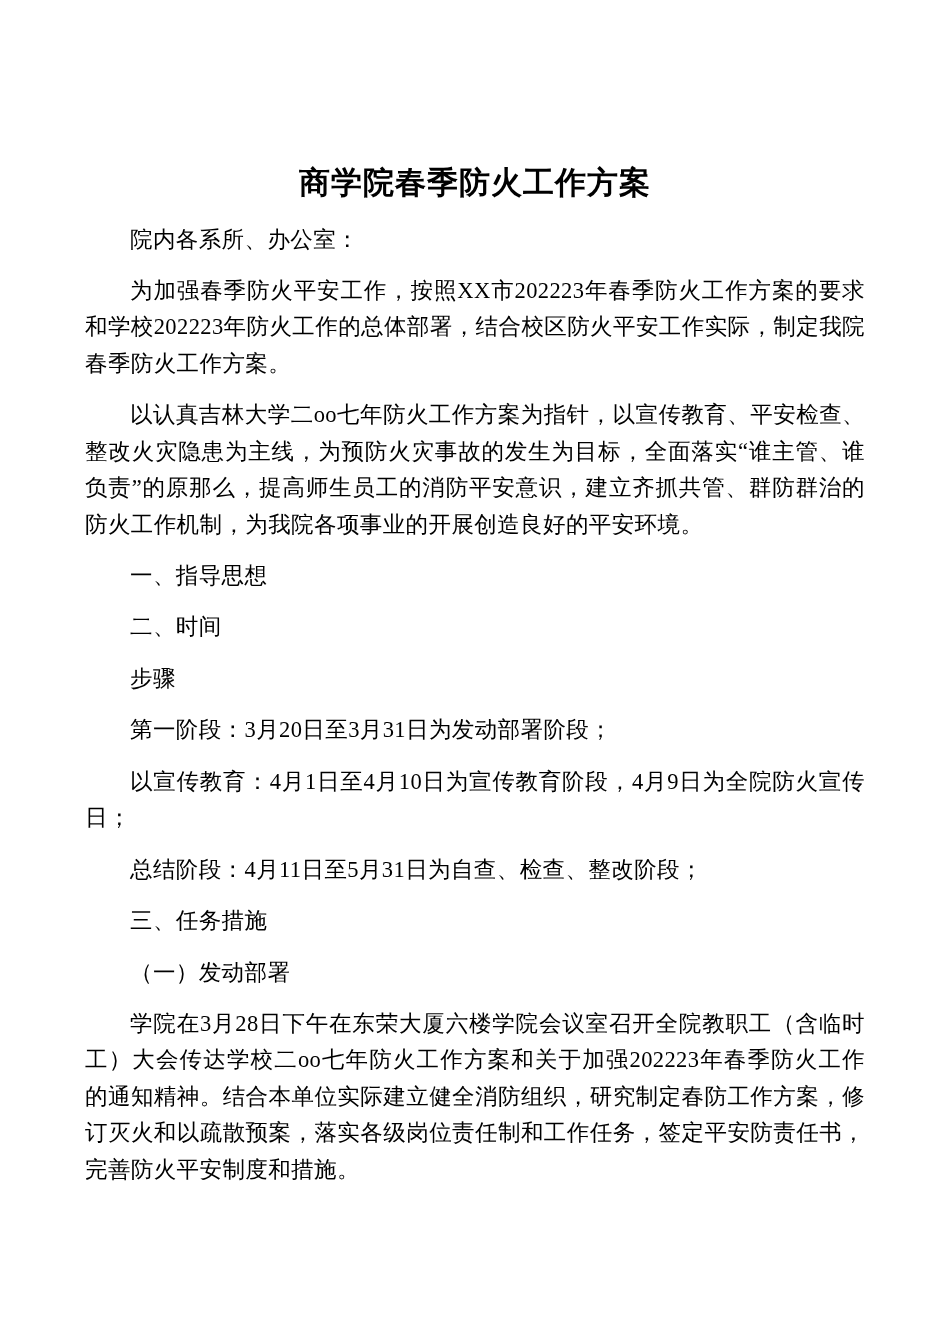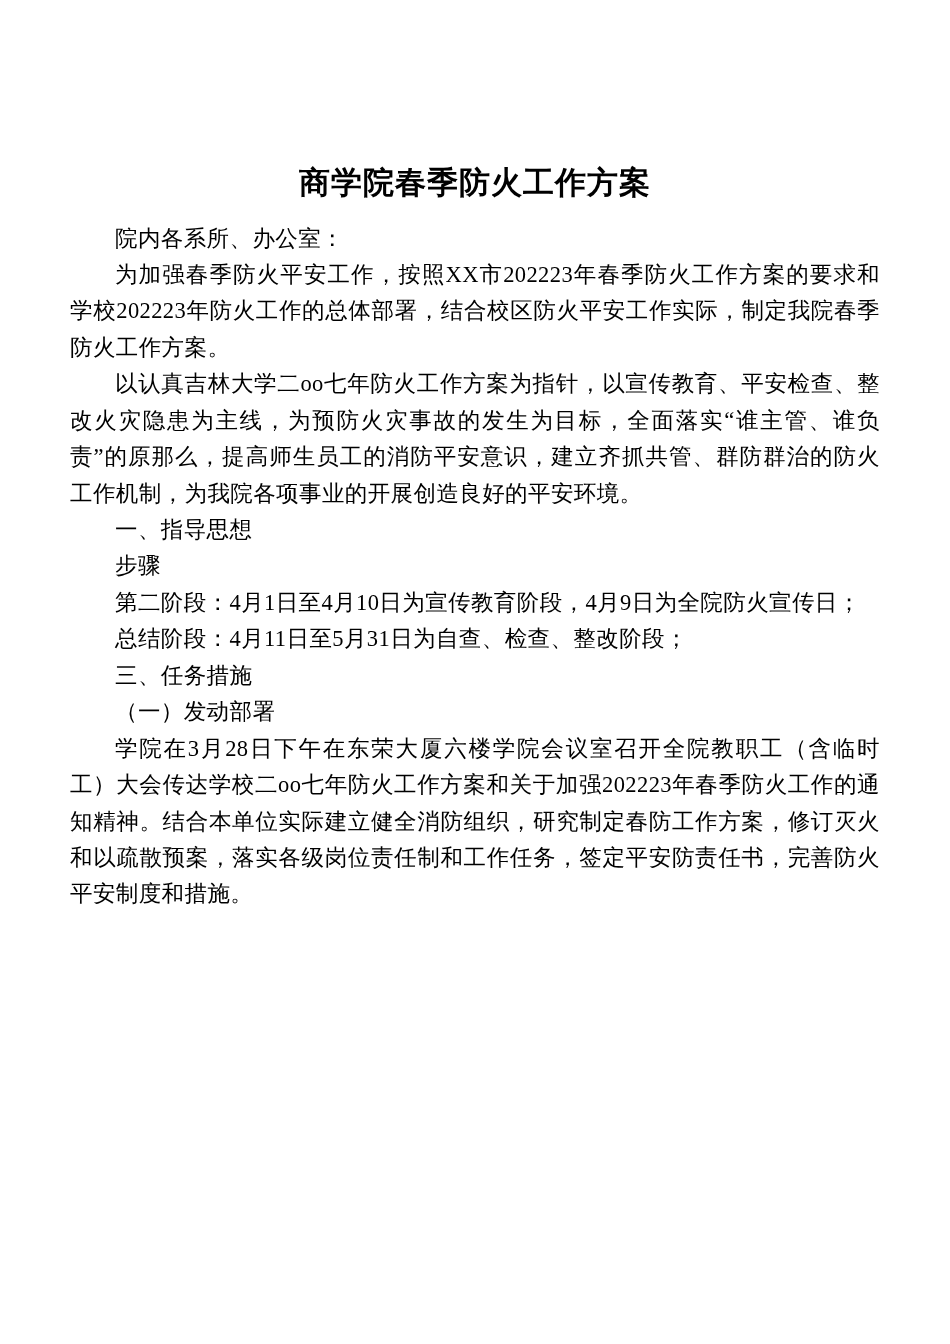--- a/index.html
+++ b/index.html
@@ -30,37 +30,39 @@
     line-height: 1.5;
   }
   .body-text {
     font-size: 22.5px;
     line-height: 1.62;
     text-align: justify;
     text-justify: inter-ideograph;
     letter-spacing: 0.4px;
   }
   .para {
-    margin: 0;
+    margin: 15px;
     padding: 0;
   }
   .indent {
     text-indent: 2em;
   }
 </style>
 </head>
 <body>
 
 <div class="page">
   <h1 class="doc-title">商学院春季防火工作方案</h1>
   <div class="body-text">
     <p class="para indent">院内各系所、办公室：</p>
     <p class="para indent">为加强春季防火平安工作，按照XX市202223年春季防火工作方案的要求和学校202223年防火工作的总体部署，结合校区防火平安工作实际，制定我院春季防火工作方案。</p>
     <p class="para indent">以认真吉林大学二oo七年防火工作方案为指针，以宣传教育、平安检查、整改火灾隐患为主线，为预防火灾事故的发生为目标，全面落实“谁主管、谁负责”的原那么，提高师生员工的消防平安意识，建立齐抓共管、群防群治的防火工作机制，为我院各项事业的开展创造良好的平安环境。</p>
     <p class="para indent">一、指导思想</p>
+    <p class="para indent">二、时间</p>
     <p class="para indent">步骤</p>
-    <p class="para indent">第二阶段：4月1日至4月10日为宣传教育阶段，4月9日为全院防火宣传日；</p>
+    <p class="para indent">第一阶段：3月20日至3月31日为发动部署阶段；</p>
+    <p class="para indent">以宣传教育：4月1日至4月10日为宣传教育阶段，4月9日为全院防火宣传日；</p>
     <p class="para indent">总结阶段：4月11日至5月31日为自查、检查、整改阶段；</p>
     <p class="para indent">三、任务措施</p>
     <p class="para indent">（一）发动部署</p>
     <p class="para indent">学院在3月28日下午在东荣大厦六楼学院会议室召开全院教职工（含临时工）大会传达学校二oo七年防火工作方案和关于加强202223年春季防火工作的通知精神。结合本单位实际建立健全消防组织，研究制定春防工作方案，修订灭火和以疏散预案，落实各级岗位责任制和工作任务，签定平安防责任书，完善防火平安制度和措施。</p>
   </div>
 </div>
 
 </body></html>

